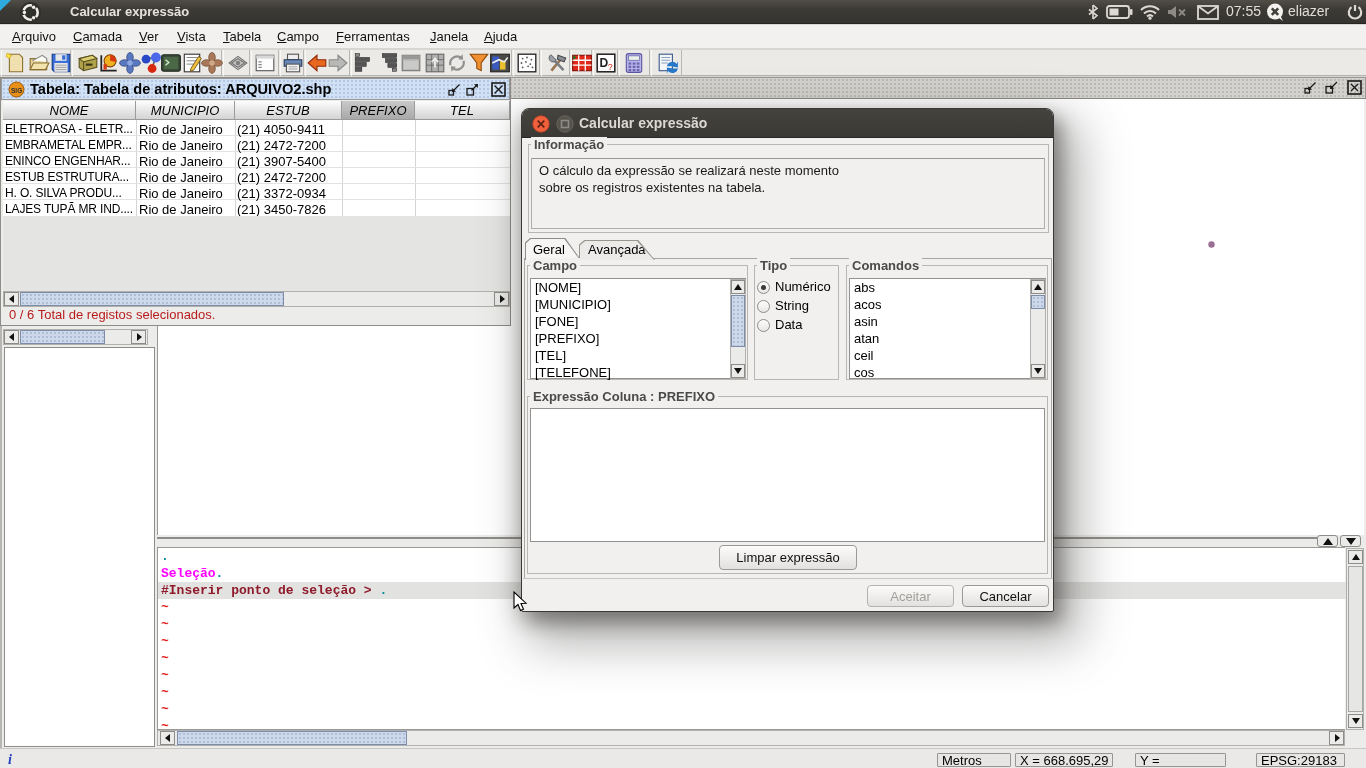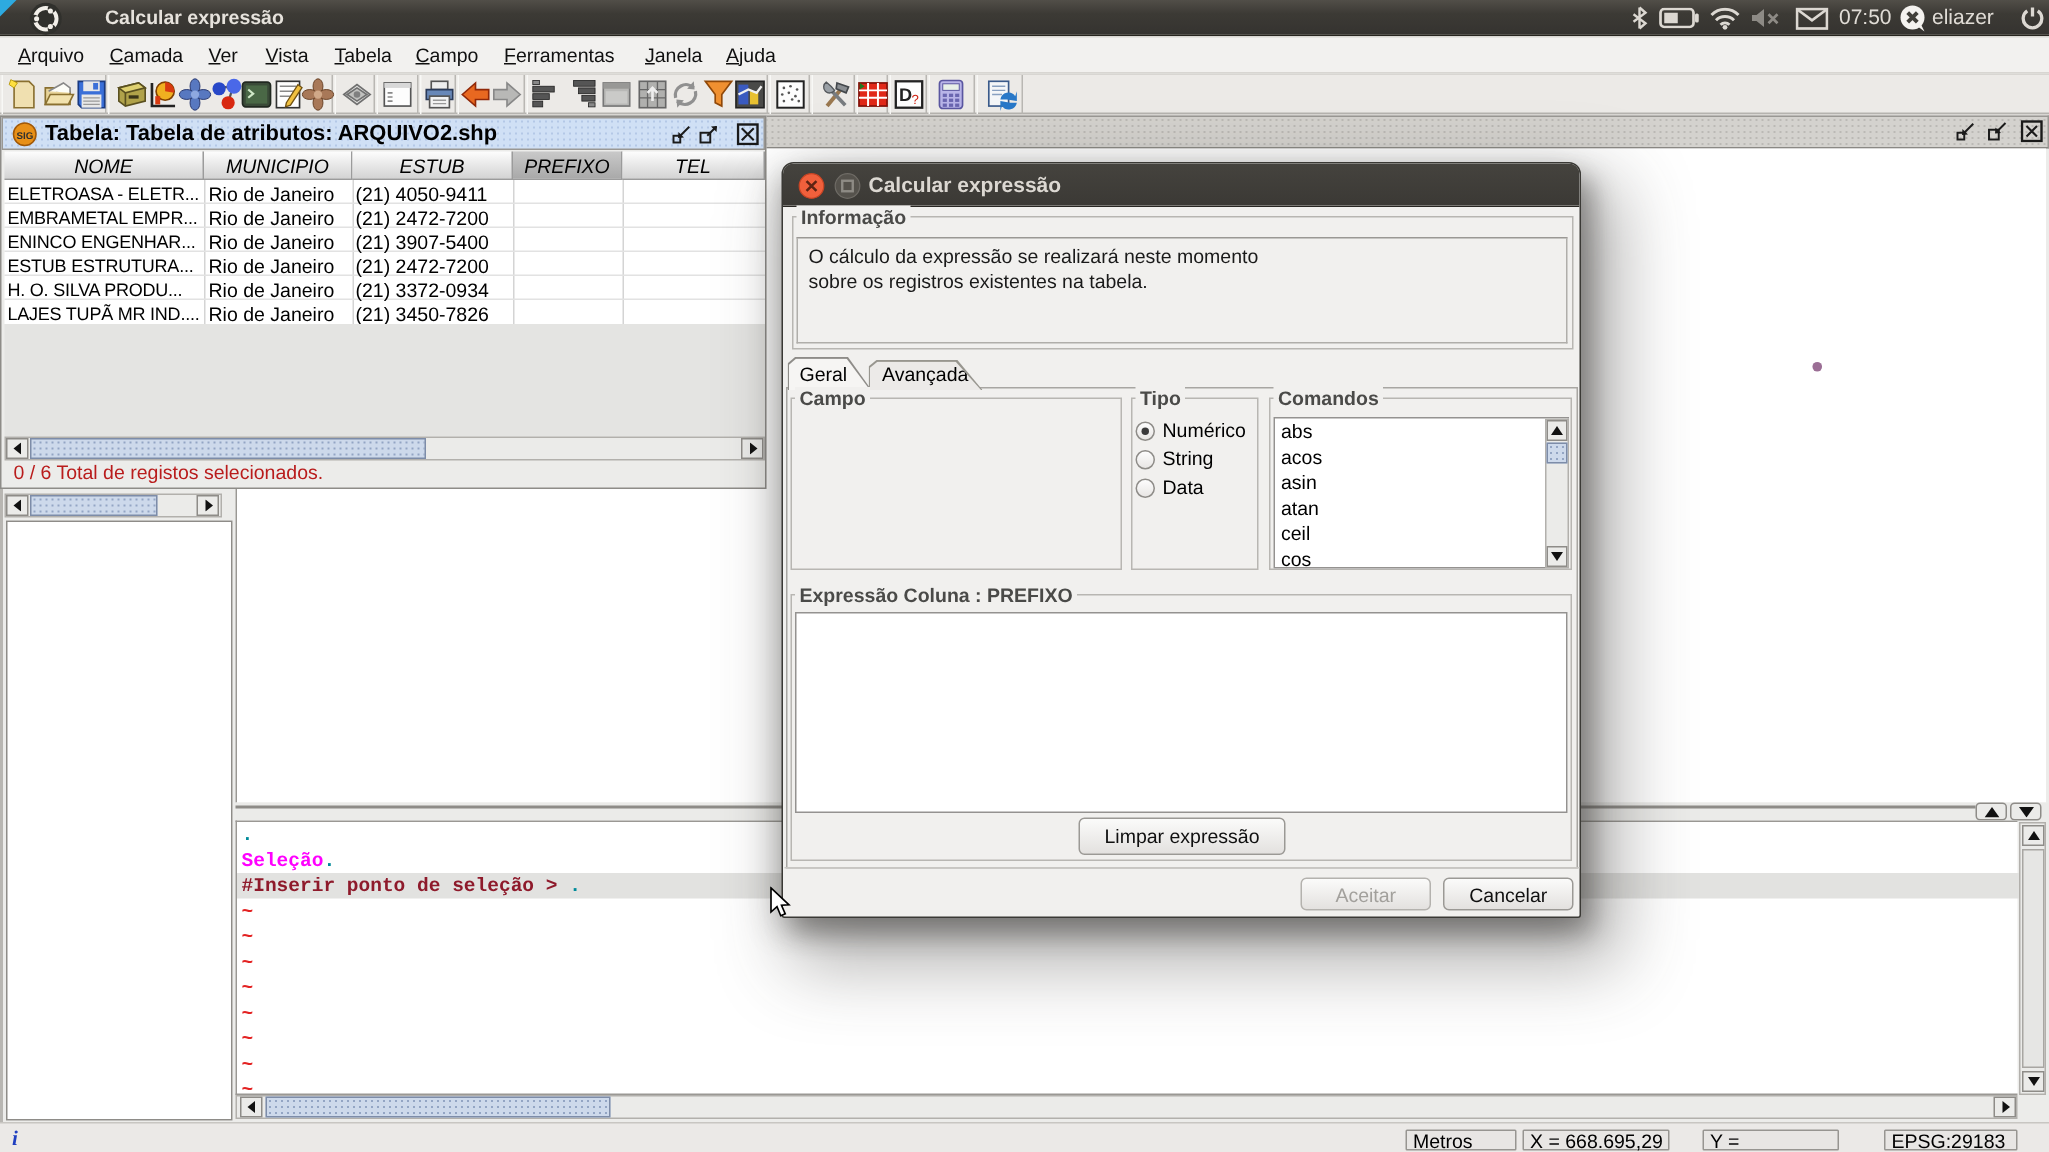--- a/index.html
+++ b/index.html
@@ -264,21 +264,21 @@
       <circle cx="11" cy="13.2" r="1.6" fill="#dcd8d2"></circle>
     </svg>
     <svg class="abs" style="left:1167px;top:5px" width="20" height="14" viewBox="0 0 20 14">
       <path d="M1 5 L4 5 L9 1 L9 13 L4 9 L1 9 Z" fill="#8d8a85"></path>
       <path d="M12 4.5 L18 10.5 M18 4.5 L12 10.5" stroke="#8d8a85" stroke-width="1.8"></path>
     </svg>
     <svg class="abs" style="left:1197px;top:5px" width="22" height="15" viewBox="0 0 22 15">
       <rect x="1" y="1" width="20" height="13" fill="none" stroke="#dcd8d2" stroke-width="1.8"></rect>
       <path d="M1.5 1.5 L11 8.5 L20.5 1.5" fill="none" stroke="#dcd8d2" stroke-width="1.8"></path>
     </svg>
-    <span class="abs" style="left:1226px;top:3px;font-size:14px;color:#e0dcd6;">07:50</span>
+    <span class="abs" style="left:1226px;top:3px;font-size:14px;color:#e0dcd6;">07:55</span>
     <svg class="abs" style="left:1266px;top:3px" width="19" height="19" viewBox="0 0 19 19">
       <circle cx="9" cy="8.6" r="8" fill="#f4f2ef"></circle>
       <path d="M13 15 L17 18 L14.5 13 Z" fill="#f4f2ef"></path>
       <path d="M5.8 5.4 L12.2 11.8 M12.2 5.4 L5.8 11.8" stroke="#413f3a" stroke-width="2.6"></path>
     </svg>
     <span class="abs" style="left:1288px;top:3px;font-size:14px;color:#e0dcd6;">eliazer</span>
     <svg class="abs" style="left:1347px;top:4px" width="16" height="16" viewBox="0 0 16 16">
       <path d="M8 1 L8 7" stroke="#dcd8d2" stroke-width="2.2" fill="none"></path>
       <path d="M4.5 3.2 A 6.2 6.2 0 1 0 11.5 3.2" stroke="#dcd8d2" stroke-width="2.2" fill="none"></path>
     </svg>
@@ -518,20 +518,35 @@
     </div>
 
     <div class="abs" style="left:2px;top:149px;width:528px;height:321px;border:1px solid #a8a6a2;background:#f1f0ee;"></div>
     <div class="abs" style="left:3px;top:129px;width:56px;height:22px;background:#8e8c88;clip-path:polygon(0 100%,0 20%,9% 0,72% 0,100% 100%);"></div>
     <div class="abs" style="left:4px;top:130px;width:54px;height:21px;background:#f6f5f3;clip-path:polygon(0 100%,0 20%,9% 0,71% 0,100% 100%);font-size:13px;padding-left:7px;line-height:21px;color:#000;">Geral</div>
     <div class="abs" style="left:57px;top:131px;width:76px;height:20px;background:#98968f;clip-path:polygon(0 100%,0 22%,7% 0,78% 0,100% 100%);"></div>
     <div class="abs" style="left:58px;top:132px;width:74px;height:19px;background:#eceae8;clip-path:polygon(0 100%,0 22%,7% 0,77% 0,100% 100%);font-size:13px;padding-left:8px;line-height:18px;color:#000;">Avançada</div>
 
     <div class="gtkframe" style="left:5px;top:156px;width:221px;height:115px;"></div>
     <div class="gtklabel" style="left:8px;top:149px;">Campo</div>
+    <div class="whitebox" style="left:8px;top:169px;width:216px;height:101px;">
+      <div class="abs" style="left:4px;top:0px;line-height:17px;">[NOME]<br>[MUNICIPIO]<br>[FONE]<br>[PREFIXO]<br>[TEL]<br>[TELEFONE]</div>
+      <div class="abs sbtrack" style="left:199px;top:0px;width:16px;height:100px"></div>
+      <div class="abs sbbtn" style="left:200px;top:1px;width:14px;height:14px">
+          <svg width="8" height="8" viewBox="0 0 8 8">
+            <path d="M4 1 L8 7 L0 7 Z" fill="#111"></path>
+          </svg>
+        </div>
+      <div class="abs sbthumb" style="left:200px;top:16px;width:14px;height:52px"></div>
+      <div class="abs sbbtn" style="left:200px;top:85px;width:14px;height:14px">
+          <svg width="8" height="8" viewBox="0 0 8 8">
+            <path d="M4 7 L8 1 L0 1 Z" fill="#111"></path>
+          </svg>
+        </div>
+    </div>
 
     <div class="gtkframe" style="left:232px;top:156px;width:85px;height:115px;"></div>
     <div class="gtklabel" style="left:235px;top:149px;">Tipo</div>
     <div class="abs" style="left:235px;top:170px;font-size:13px;color:#000;">
       <div style="position:relative;padding-left:18px;height:19px;"><span class="radio radiosel"></span>Numérico</div>
       <div style="position:relative;padding-left:18px;height:19px;"><span class="radio"></span>String</div>
       <div style="position:relative;padding-left:18px;height:19px;"><span class="radio"></span>Data</div>
     </div>
 
     <div class="gtkframe" style="left:324px;top:156px;width:202px;height:115px;"></div>

